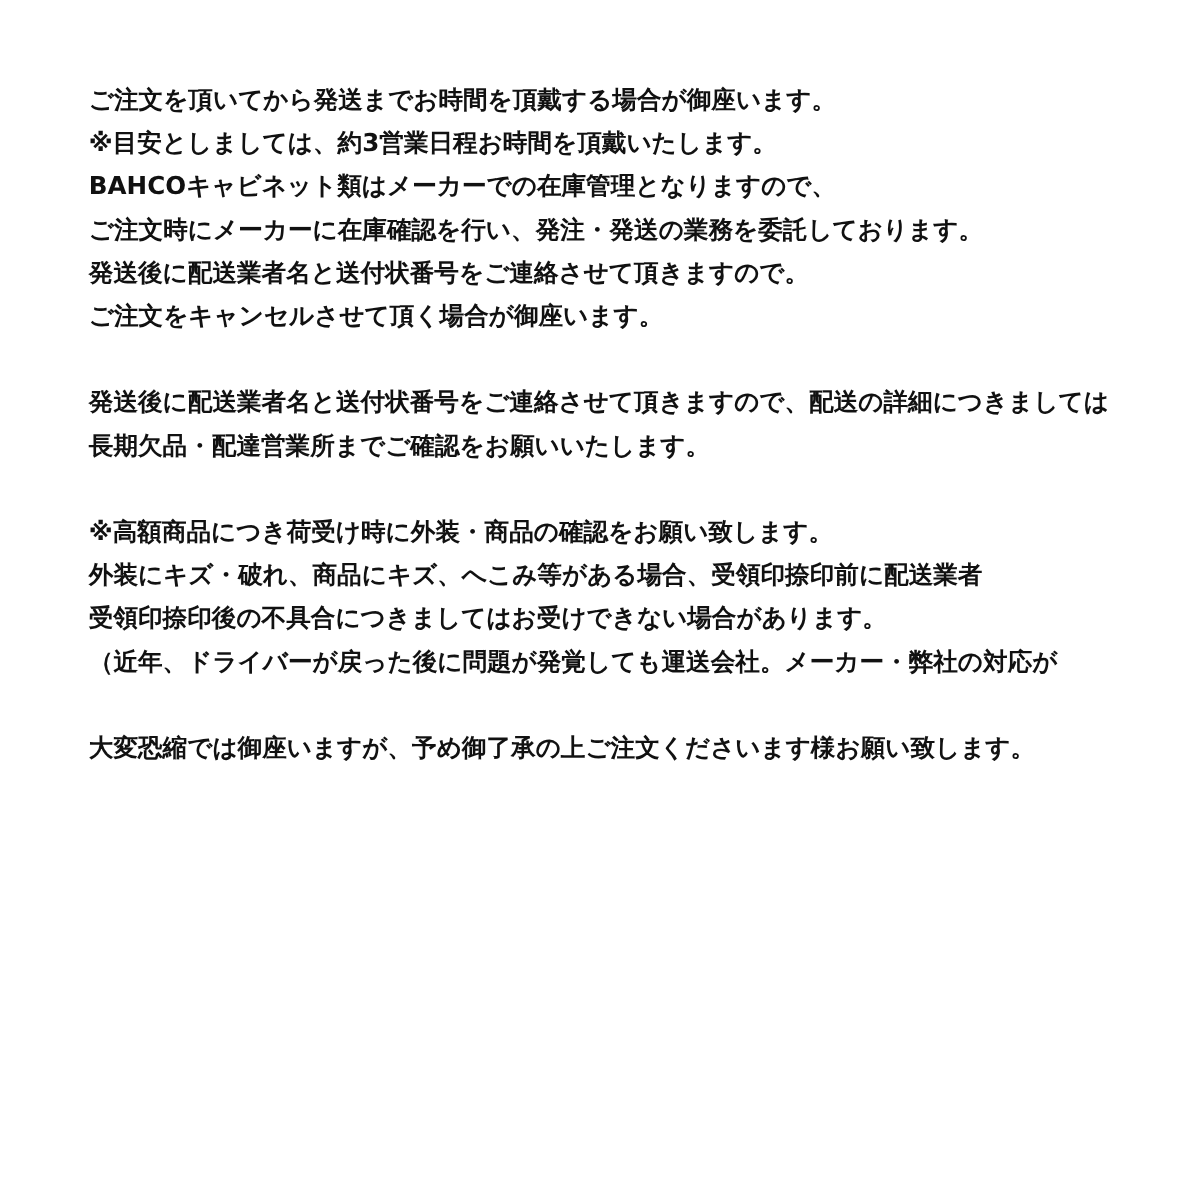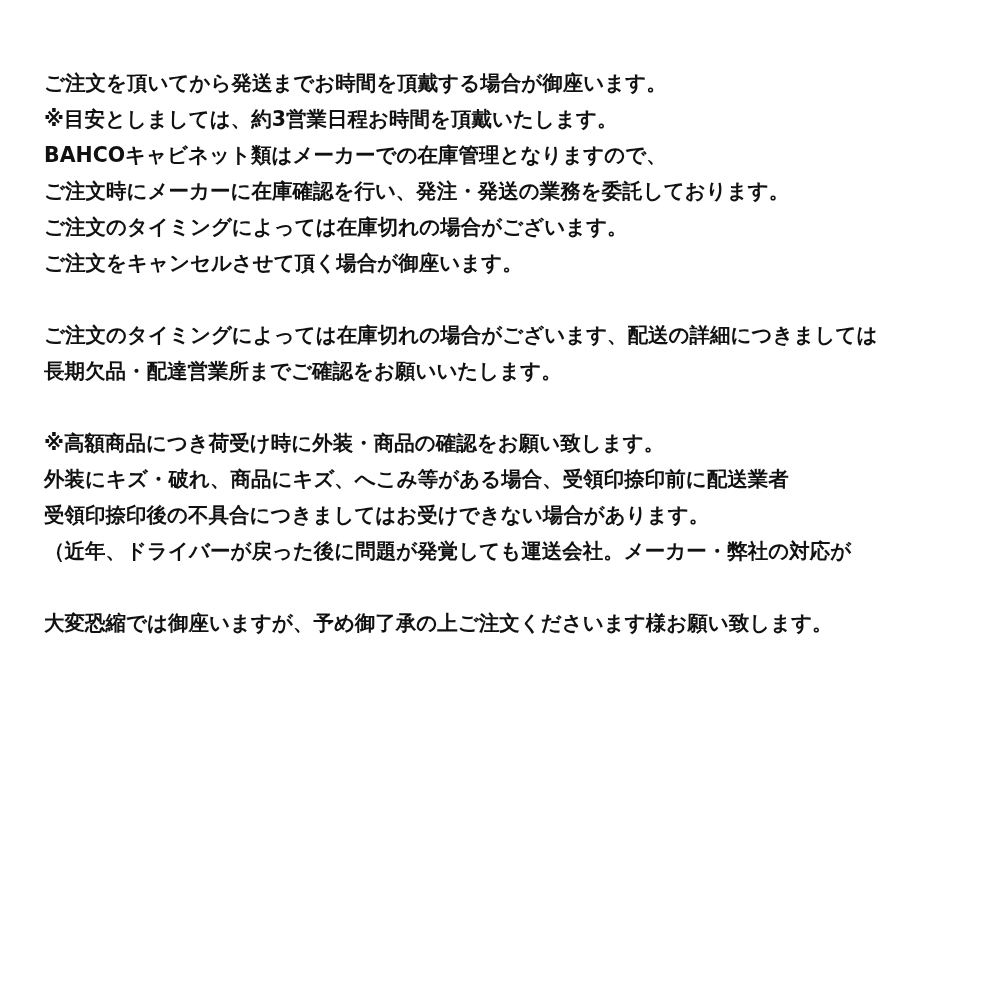--- a/index.html
+++ b/index.html
@@ -10,21 +10,21 @@
   html,body{width:1000px;height:1000px;}
   body{
     background:var(--bg);
     font-family:"DejaVu Sans","Liberation Sans",sans-serif;
     overflow:hidden;
   }
   .page{
     width:1000px;
     height:848px;
     background:var(--bg);
-    padding:65px 40px 0 44px;
+    padding:65px 40px 0 74px;
   }
   .para{
     margin-bottom:36px;
   }
   .line{
     font-size:20.5px;
     font-weight:bold;
     line-height:36px;
     color:var(--fg);
     letter-spacing:0px;
@@ -35,26 +35,26 @@
 </head>
 <body>
 
 <main class="page">
 
   <section class="para">
     <p class="line">ご注文を頂いてから発送までお時間を頂戴する場合が御座います。</p>
     <p class="line">※目安としましては、約3営業日程お時間を頂戴いたします。</p>
     <p class="line">BAHCOキャビネット類はメーカーでの在庫管理となりますので、</p>
     <p class="line">ご注文時にメーカーに在庫確認を行い、発注・発送の業務を委託しております。</p>
-    <p class="line">ご注文のタイミングによっては在庫切れの場合がございます。</p>
+    <p class="line">発送後に配送業者名と送付状番号をご連絡させて頂きますので。</p>
     <p class="line">ご注文をキャンセルさせて頂く場合が御座います。</p>
   </section>
 
   <section class="para">
-    <p class="line">ご注文のタイミングによっては在庫切れの場合がございます、配送の詳細につきましては</p>
+    <p class="line">発送後に配送業者名と送付状番号をご連絡させて頂きますので、配送の詳細につきましては</p>
     <p class="line">長期欠品・配達営業所までご確認をお願いいたします。</p>
   </section>
 
   <section class="para">
     <p class="line">※高額商品につき荷受け時に外装・商品の確認をお願い致します。</p>
     <p class="line">外装にキズ・破れ、商品にキズ、へこみ等がある場合、受領印捺印前に配送業者</p>
     <p class="line">受領印捺印後の不具合につきましてはお受けできない場合があります。</p>
     <p class="line">（近年、ドライバーが戻った後に問題が発覚しても運送会社。メーカー・弊社の対応が</p>
   </section>
 

